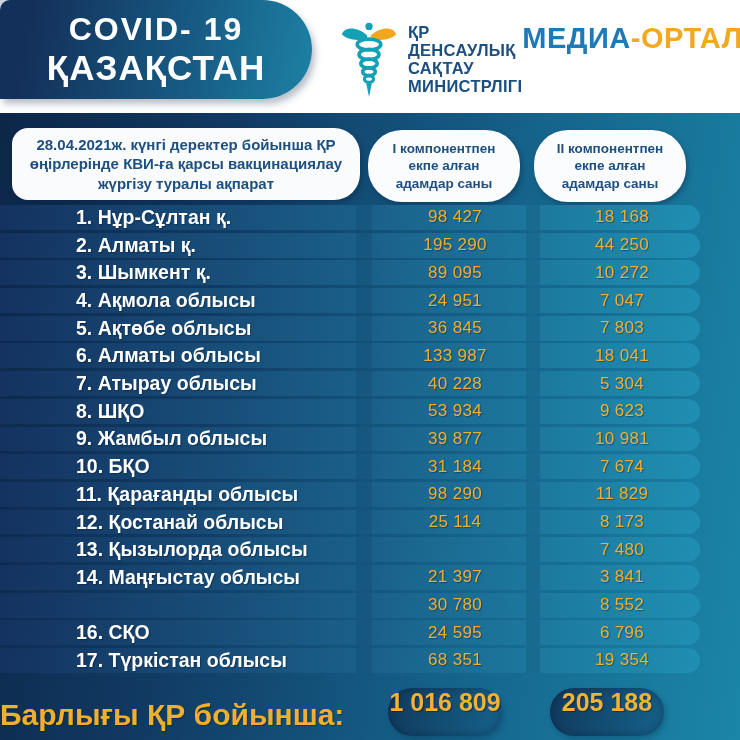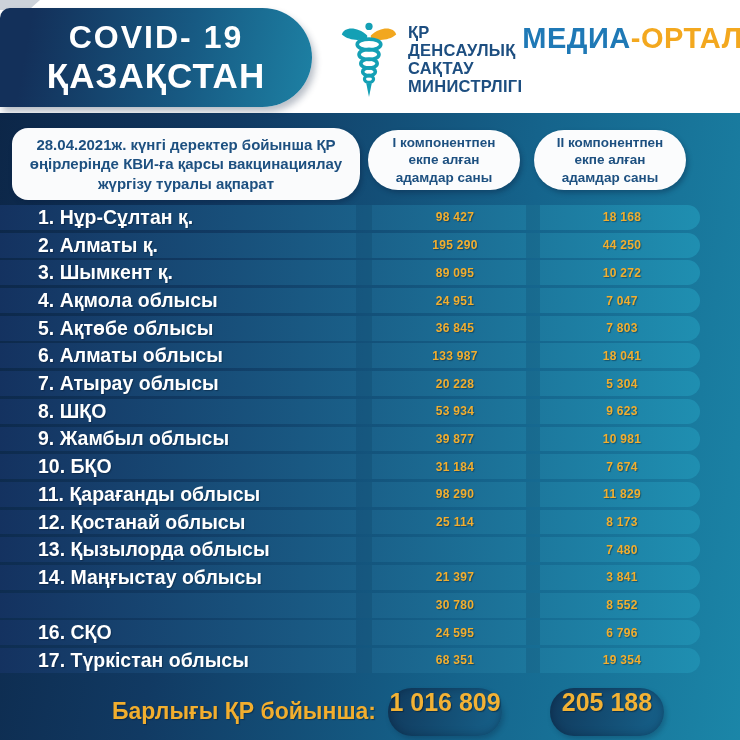--- a/index.html
+++ b/index.html
@@ -6,21 +6,21 @@
   .stage{
     position:relative;width:740px;height:740px;overflow:hidden;
     font-family:"Liberation Sans",sans-serif;
     background:linear-gradient(99deg,#0c2546 0%,#113a63 30%,#15648c 66%,#1b86a8 100%);
   }
   
   .header{position:absolute;top:0;left:0;width:740px;height:113px;background:#ffffff;}
   .corner-accent{position:absolute;top:0;left:0;width:40px;height:10px;background:#ccd2da;
     clip-path:polygon(0 0,100% 0,72% 100%,0 100%);}
   .badge{
-    position:absolute;top:8px;left:0;width:312px;height:99px;
+    position:absolute;top:0;left:0;width:312px;height:99px;
     border-radius:10px 50px 50px 0;
     background:linear-gradient(100deg,#13305a 10%,#175a83 60%,#1d81a4 100%);
     box-shadow:3px 5px 7px rgba(20,40,70,.30);
     display:flex;flex-direction:column;align-items:center;justify-content:center;
     color:#ffffff;font-weight:bold;text-align:center;line-height:1.15;
   }
   .badge-line1{font-size:32px;letter-spacing:2px;}
   .badge-line2{font-size:35px;letter-spacing:1px;}
   .logo{position:absolute;top:20px;left:340px;display:flex;align-items:center;gap:10px;}
   .logo svg{display:block;}
@@ -31,46 +31,46 @@
   .logo-brand .orange{color:#f3a81f;}
   
   .infobox{
     position:absolute;top:128px;left:12px;width:348px;height:72px;box-sizing:border-box;
     background:#fafbfc;border-radius:16px 26px 26px 16px;
     box-shadow:2px 3px 5px rgba(8,30,60,.35);
     display:flex;align-items:center;justify-content:center;text-align:center;
     color:#1d5080;font-weight:bold;font-size:15px;line-height:1.27;padding:4px 12px;
   }
   .colpill{
-    position:absolute;top:130px;height:60px;width:152px;box-sizing:border-box;
+    position:absolute;top:130px;height:72px;width:152px;box-sizing:border-box;
     background:#fbfcfd;border-radius:34px;
     box-shadow:2px 3px 5px rgba(8,30,60,.35);
     display:flex;align-items:center;justify-content:center;text-align:center;
     color:#1d5080;font-weight:bold;font-size:13.5px;line-height:1.3;padding:20px 14px;
   }
   .colpill.c1{left:368px;}
   .colpill.c2{left:534px;}
   
   .rows{position:absolute;top:205px;left:0;width:700px;display:flex;flex-direction:column;gap:2.8px;}
   .row{
     position:relative;height:24.9px;border-radius:0 14px 14px 0;
     background:linear-gradient(94deg,#143260 0%,#1a6089 52%,#1f8fb1 100%);
     display:flex;align-items:center;
   }
   .row::before{content:"";position:absolute;left:356px;top:0;bottom:0;width:16px;background:rgba(8,42,74,.16);}
   .row::after{content:"";position:absolute;left:526px;top:0;bottom:0;width:14px;background:rgba(8,42,74,.16);}
   .row-label{padding-left:38px;color:#ffffff;font-weight:bold;font-size:19.5px;white-space:nowrap;
-    text-shadow:1px 1px 1px rgba(0,20,40,.4);}
+    text-shadow:1px 1px 1px rgba(0,20,40,.4);margin-left:38px;}
   .row-v1{position:absolute;left:380px;width:150px;text-align:center;}
   .row-v2{position:absolute;left:548px;width:148px;text-align:center;}
-  .num{color:#f2ae2e;font-weight:bold;font-size:12px;letter-spacing:.3px;
+  .num{color:#f2ae2e;font-weight:normal;font-size:17px;letter-spacing:.3px;
     text-shadow:1px 1px 1px rgba(0,20,40,.4);white-space:nowrap;}
   
-  .footer-label{position:absolute;top:698px;left:0;width:376px;text-align:right;
-    color:#f2ae2e;font-weight:bold;font-size:23px;text-shadow:1px 1px 1px rgba(0,20,40,.4);}
+  .footer-label{position:absolute;top:698px;left:0;width:376px;text-align:left;
+    color:#f2ae2e;font-weight:bold;font-size:30px;text-shadow:1px 1px 1px rgba(0,20,40,.4);}
   .total-pill{
     position:absolute;top:688px;height:48px;border-radius:26px;
     background:linear-gradient(100deg,#113a5d 0%,#16618a 100%);
     box-shadow:inset 0 0 8px rgba(0,15,35,.35), 2px 3px 5px rgba(8,30,60,.25);
     display:flex;align-items:flex-start;justify-content:center;overflow:visible;
   }
   .total-pill.t1{left:388px;width:114px;}
   .total-pill.t2{left:550px;width:114px;}
   .total-num{color:#f2b235;font-weight:bold;font-size:25px;white-space:nowrap;
     text-shadow:1px 1px 1px rgba(0,20,40,.5);}
@@ -145,21 +145,21 @@
   </div>
 
   <div class="row">
     <span class="row-label">6. Алматы облысы</span>
     <span class="row-v1 num">133 987</span>
     <span class="row-v2 num">18 041</span>
   </div>
 
   <div class="row">
     <span class="row-label">7. Атырау облысы</span>
-    <span class="row-v1 num">20 228</span>
+    <span class="row-v1 num">40 228</span>
     <span class="row-v2 num">5 304</span>
   </div>
 
   <div class="row">
     <span class="row-label">8. ШҚО</span>
     <span class="row-v1 num">53 934</span>
     <span class="row-v2 num">9 623</span>
   </div>
 
   <div class="row">

